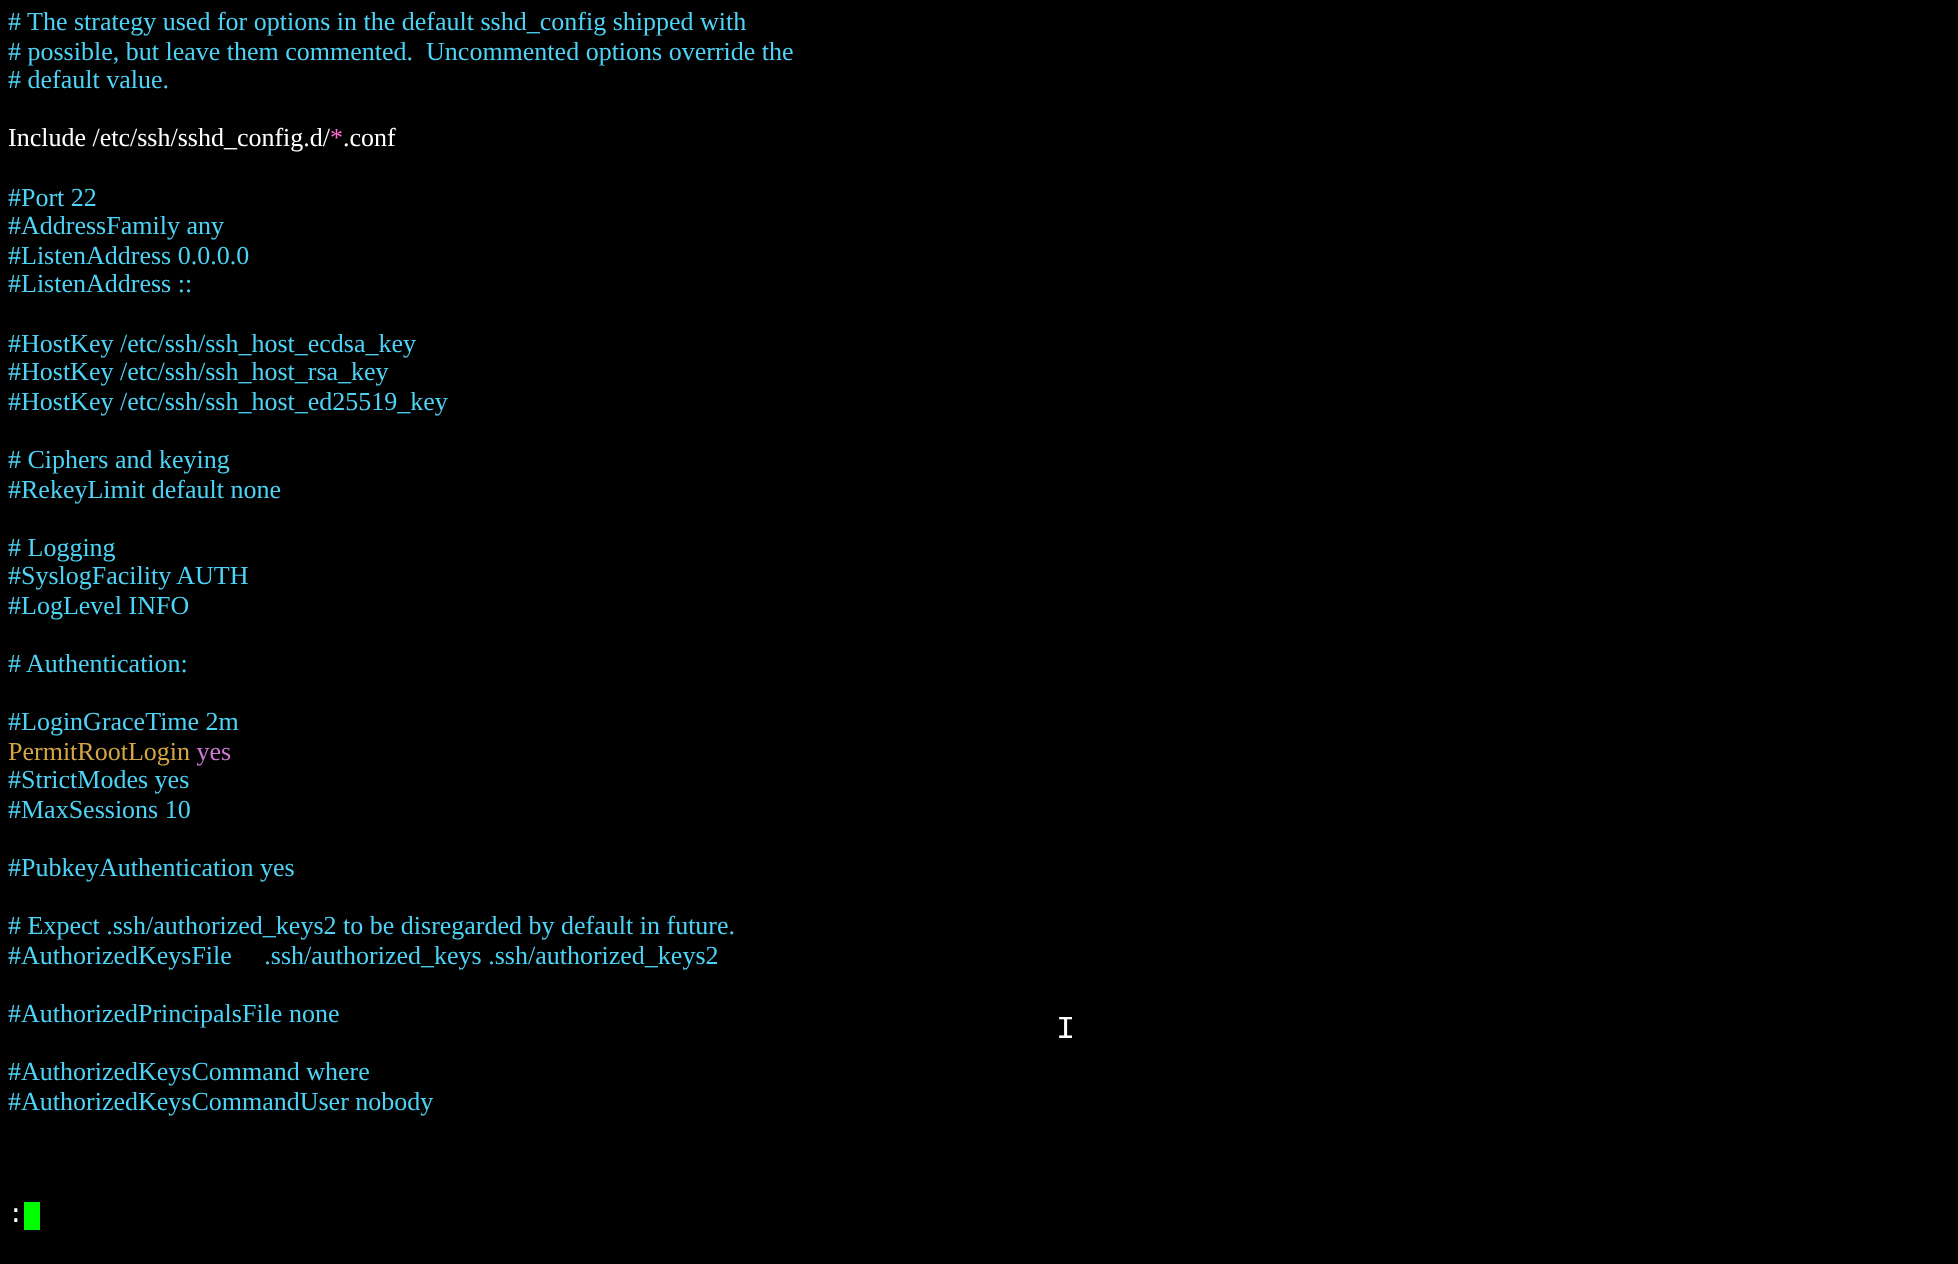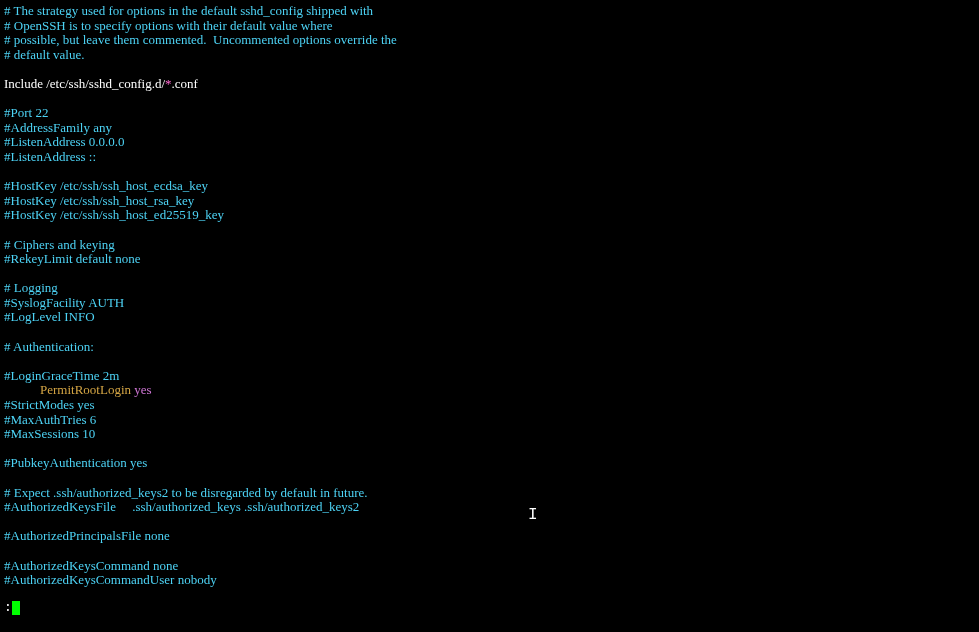--- a/index.html
+++ b/index.html
@@ -22,21 +22,20 @@
       color: #4dd3f5;
     }
     .keyword-white {
       color: #ffffff;
     }
     .glob {
       color: #ff69d0;
     }
     .keyword-yellow {
       color: #d4a544;
-      margin-left: 36px;
     }
     .value-magenta {
       color: #d076d6;
       margin-top: 20px;
     }
     .colon-prompt {
       color: #ffffff;
     }
     .cursor {
       display: inline-block;
@@ -57,21 +56,20 @@
       position: absolute;
       bottom: 16px;
       left: 4px;
     }
   </style>
 </head>
 <body>
 
 <div>
   <div class="line comment"># The strategy used for options in the default sshd_config shipped with</div>
-  <div class="line comment"># OpenSSH is to specify options with their default value where</div>
   <div class="line comment"># possible, but leave them commented.  Uncommented options override the</div>
   <div class="line comment"># default value.</div>
   <div class="line">&nbsp;</div>
   <div class="line"><span class="keyword-white">Include </span><span class="keyword-white">/etc/ssh/sshd_config.d/</span><span class="glob">*</span><span class="keyword-white">.conf</span></div>
   <div class="line">&nbsp;</div>
   <div class="line comment">#Port 22</div>
   <div class="line comment">#AddressFamily any</div>
   <div class="line comment">#ListenAddress 0.0.0.0</div>
   <div class="line comment">#ListenAddress ::</div>
   <div class="line">&nbsp;</div>
@@ -84,31 +82,30 @@
   <div class="line">&nbsp;</div>
   <div class="line comment"># Logging</div>
   <div class="line comment">#SyslogFacility AUTH</div>
   <div class="line comment">#LogLevel INFO</div>
   <div class="line">&nbsp;</div>
   <div class="line comment"># Authentication:</div>
   <div class="line">&nbsp;</div>
   <div class="line comment">#LoginGraceTime 2m</div>
   <div class="line"><span class="keyword-yellow">PermitRootLogin</span><span class="value-magenta"> yes</span></div>
   <div class="line comment">#StrictModes yes</div>
-  <div class="line comment">#MaxAuthTries 6</div>
   <div class="line comment">#MaxSessions 10</div>
   <div class="line">&nbsp;</div>
   <div class="line comment">#PubkeyAuthentication yes</div>
   <div class="line">&nbsp;</div>
   <div class="line comment"># Expect .ssh/authorized_keys2 to be disregarded by default in future.</div>
   <div class="line comment">#AuthorizedKeysFile     .ssh/authorized_keys .ssh/authorized_keys2</div>
   <div class="line">&nbsp;</div>
   <div class="line comment">#AuthorizedPrincipalsFile none</div>
   <div class="line">&nbsp;</div>
-  <div class="line comment">#AuthorizedKeysCommand none</div>
+  <div class="line comment">#AuthorizedKeysCommand where</div>
   <div class="line comment">#AuthorizedKeysCommandUser nobody</div>
 </div>
 
 <div class="bottom-area">
   <span class="colon-prompt">:</span><span class="cursor"></span>
 </div>
 
 <div class="text-cursor">I</div>
 
 </body></html>

